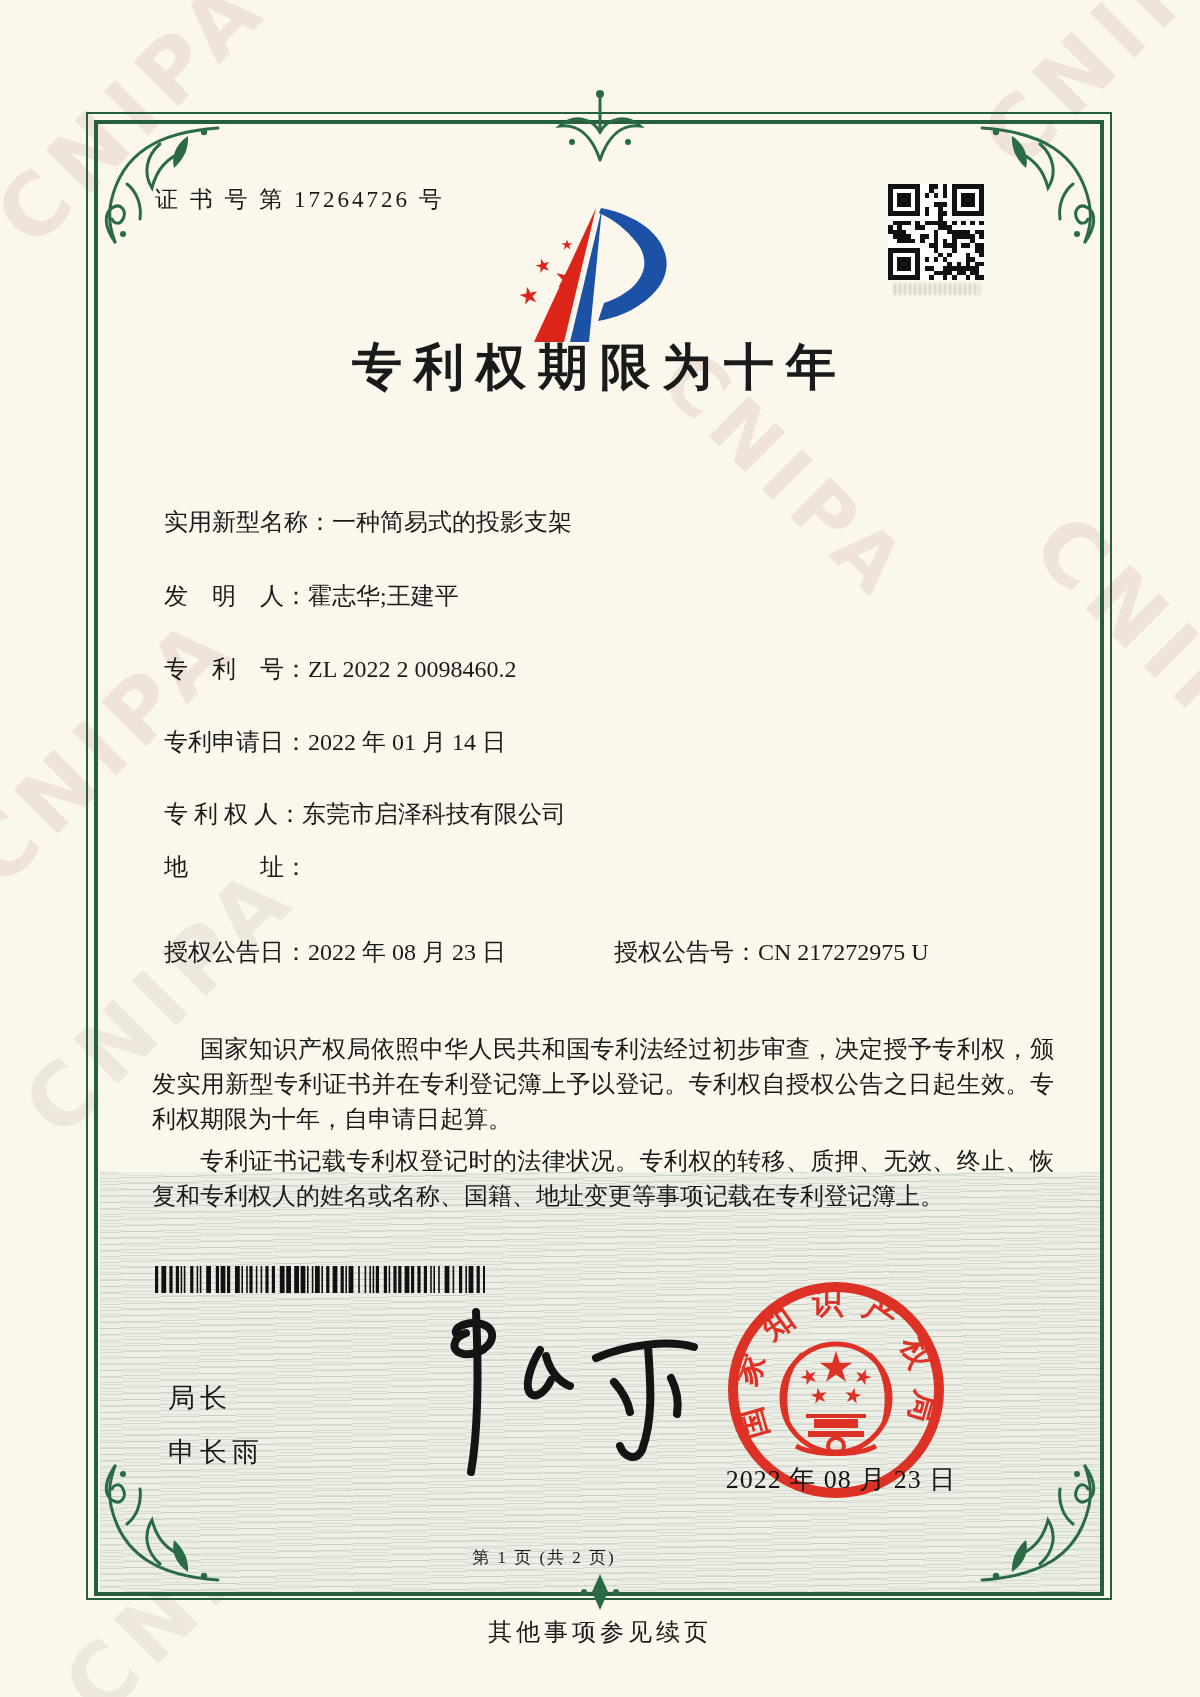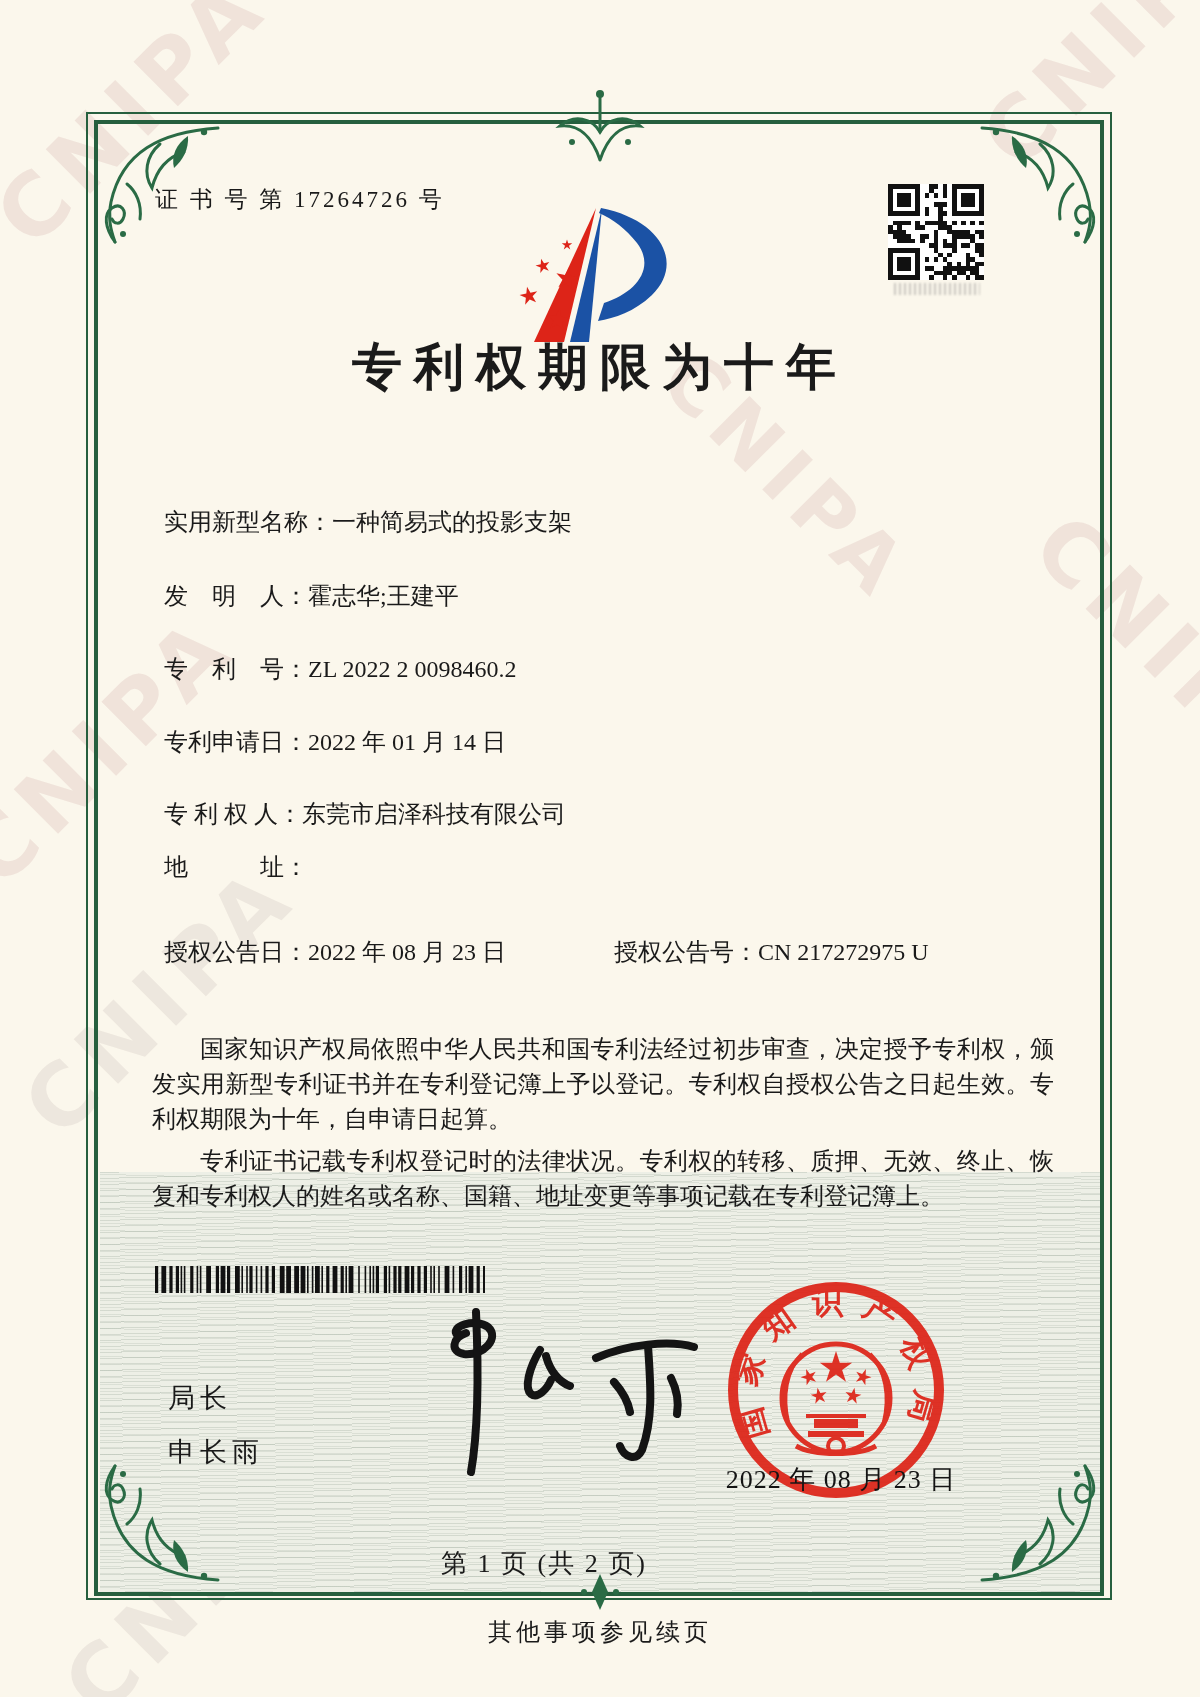--- a/index.html
+++ b/index.html
@@ -72,21 +72,21 @@
   .sig-title{left:168px;top:1380px;font-family:"DejaVu Sans","Liberation Sans",sans-serif;
              font-size:27px;letter-spacing:5px;text-align:center;}
   .sig-name{left:168px;top:1434px;font-family:"DejaVu Sans","Liberation Sans",sans-serif;
             font-size:27px;letter-spacing:5px;}
   .signature{left:378px;top:1296px;width:336px;height:196px;}
 
   .seal{left:722px;top:1276px;width:228px;height:228px;opacity:.93;}
   .sealdate{left:696px;top:1462px;width:290px;text-align:center;font-size:26px;
             letter-spacing:1px;color:#141414;}
 
-  .pagenum{left:0;top:1546px;width:1088px;text-align:center;font-size:26px;letter-spacing:2px;}
+  .pagenum{left:0;top:1546px;width:1088px;text-align:center;font-size:17px;letter-spacing:2px;}
   .note{left:0;top:1616px;width:1200px;text-align:center;font-size:24px;letter-spacing:4px;}
 </style>
 </head>
 <body>
 
 <div class="wm pink rneg w1">CNIPA</div>
 <div class="wm pink rneg w2">CNIPA</div>
 <div class="wm pink rpos w3">CNIPA</div>
 <div class="wm pink rneg w4">CNIPA</div>
 <div class="wm pink rpos w5">CNIPA</div>

